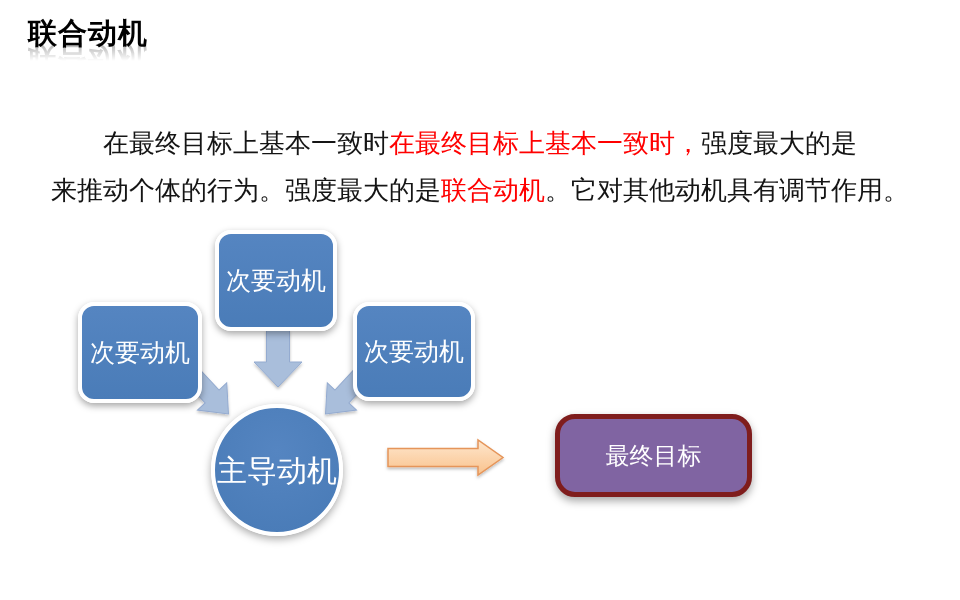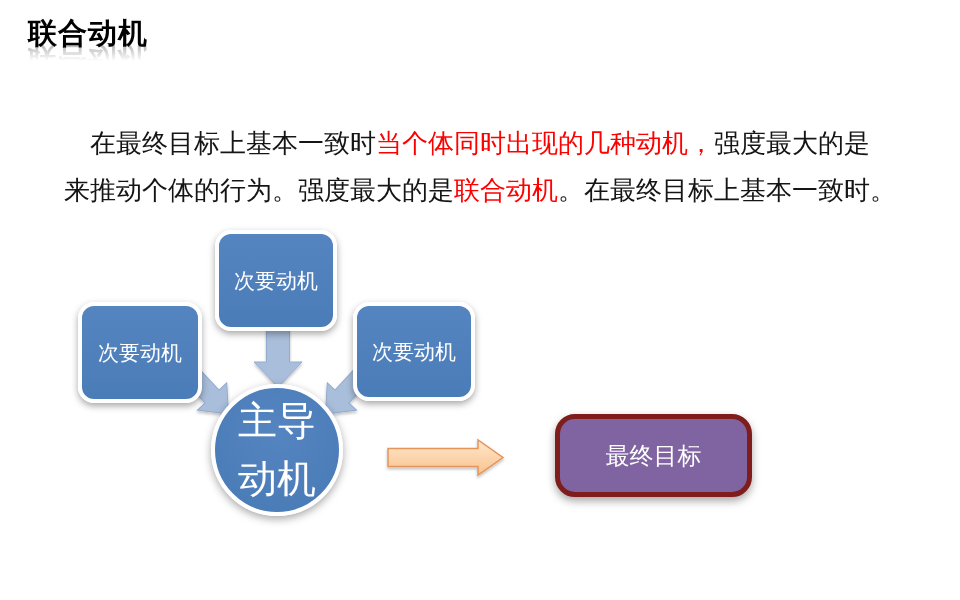--- a/index.html
+++ b/index.html
@@ -31,31 +31,31 @@
 
   
   .shape{
     position:absolute;box-sizing:border-box;color:#fff;
     display:flex;align-items:center;justify-content:center;text-align:center;
   }
   .box{
     background:linear-gradient(180deg,#5585C1 0%,#4A7CB8 100%);
     border:4px solid #ffffff;border-radius:16px;
     box-shadow:0 3px 7px rgba(0,0,0,.35);
-    font-size:21px;
+    font-size:25px;
   }
   .box-left  {left:78px; top:302px;width:124px;height:101px;}
   .box-top   {left:215px;top:230px;width:122px;height:101px;}
   .box-right {left:353px;top:302px;width:122px;height:99px;}
   .circle{
-    left:211px;top:384px;width:132px;height:132px;
+    left:211px;top:404px;width:132px;height:132px;
     background:radial-gradient(circle at 50% 35%,#5585C1 0%,#4A7CB8 80%);
     border:4px solid #ffffff;border-radius:50%;
     box-shadow:0 3px 8px rgba(0,0,0,.35);
-    flex-direction:column;font-size:39px;line-height:1.5;
+    flex-direction:row;font-size:30px;line-height:1.5;
   }
   .goal{
     left:555px;top:414px;width:197px;height:83px;
     background:#8064A2;border:5px solid #7f1d1d;border-radius:20px;
     box-shadow:0 4px 8px rgba(0,0,0,.35);
     font-size:24px;
   }
 
   .arrow-layer{position:absolute;left:0;top:0;width:960px;height:600px;}
 </style>
@@ -63,22 +63,22 @@
 <body>
 
 <div class="slide">
 
   <div class="title-wrap">
     <div class="title-main">联合动机</div>
     <div class="title-reflect" aria-hidden="true">联合动机</div>
   </div>
 
   <div class="paragraph">
-    <div class="para-line"><span>在最终目标上基本一致时</span><span class="red">当个体同时出现的几种动机，</span><span>强度最大的是</span></div>
-    <div class="para-line"><span>来推动个体的行为。强度最大的是</span><span class="red">联合动机</span><span>。在最终目标上基本一致时。</span></div>
+    <div class="para-line"><span>在最终目标上基本一致时</span><span class="red">在最终目标上基本一致时，</span><span>强度最大的是</span></div>
+    <div class="para-line"><span>来推动个体的行为。强度最大的是</span><span class="red">联合动机</span><span>。它对其他动机具有调节作用。</span></div>
   </div>
 
   <svg class="arrow-layer" viewBox="0 0 960 600" xmlns="http://www.w3.org/2000/svg">
     <defs>
       <linearGradient id="og" x1="0" y1="0" x2="0" y2="1">
         <stop offset="0" stop-color="#FEE7CE"></stop>
         <stop offset="1" stop-color="#F9C28C"></stop>
       </linearGradient>
       <filter id="sh" x="-30%" y="-30%" width="160%" height="160%">
         <feDropShadow dx="0" dy="2" stdDeviation="1.6" flood-color="#000" flood-opacity="0.25"></feDropShadow>

